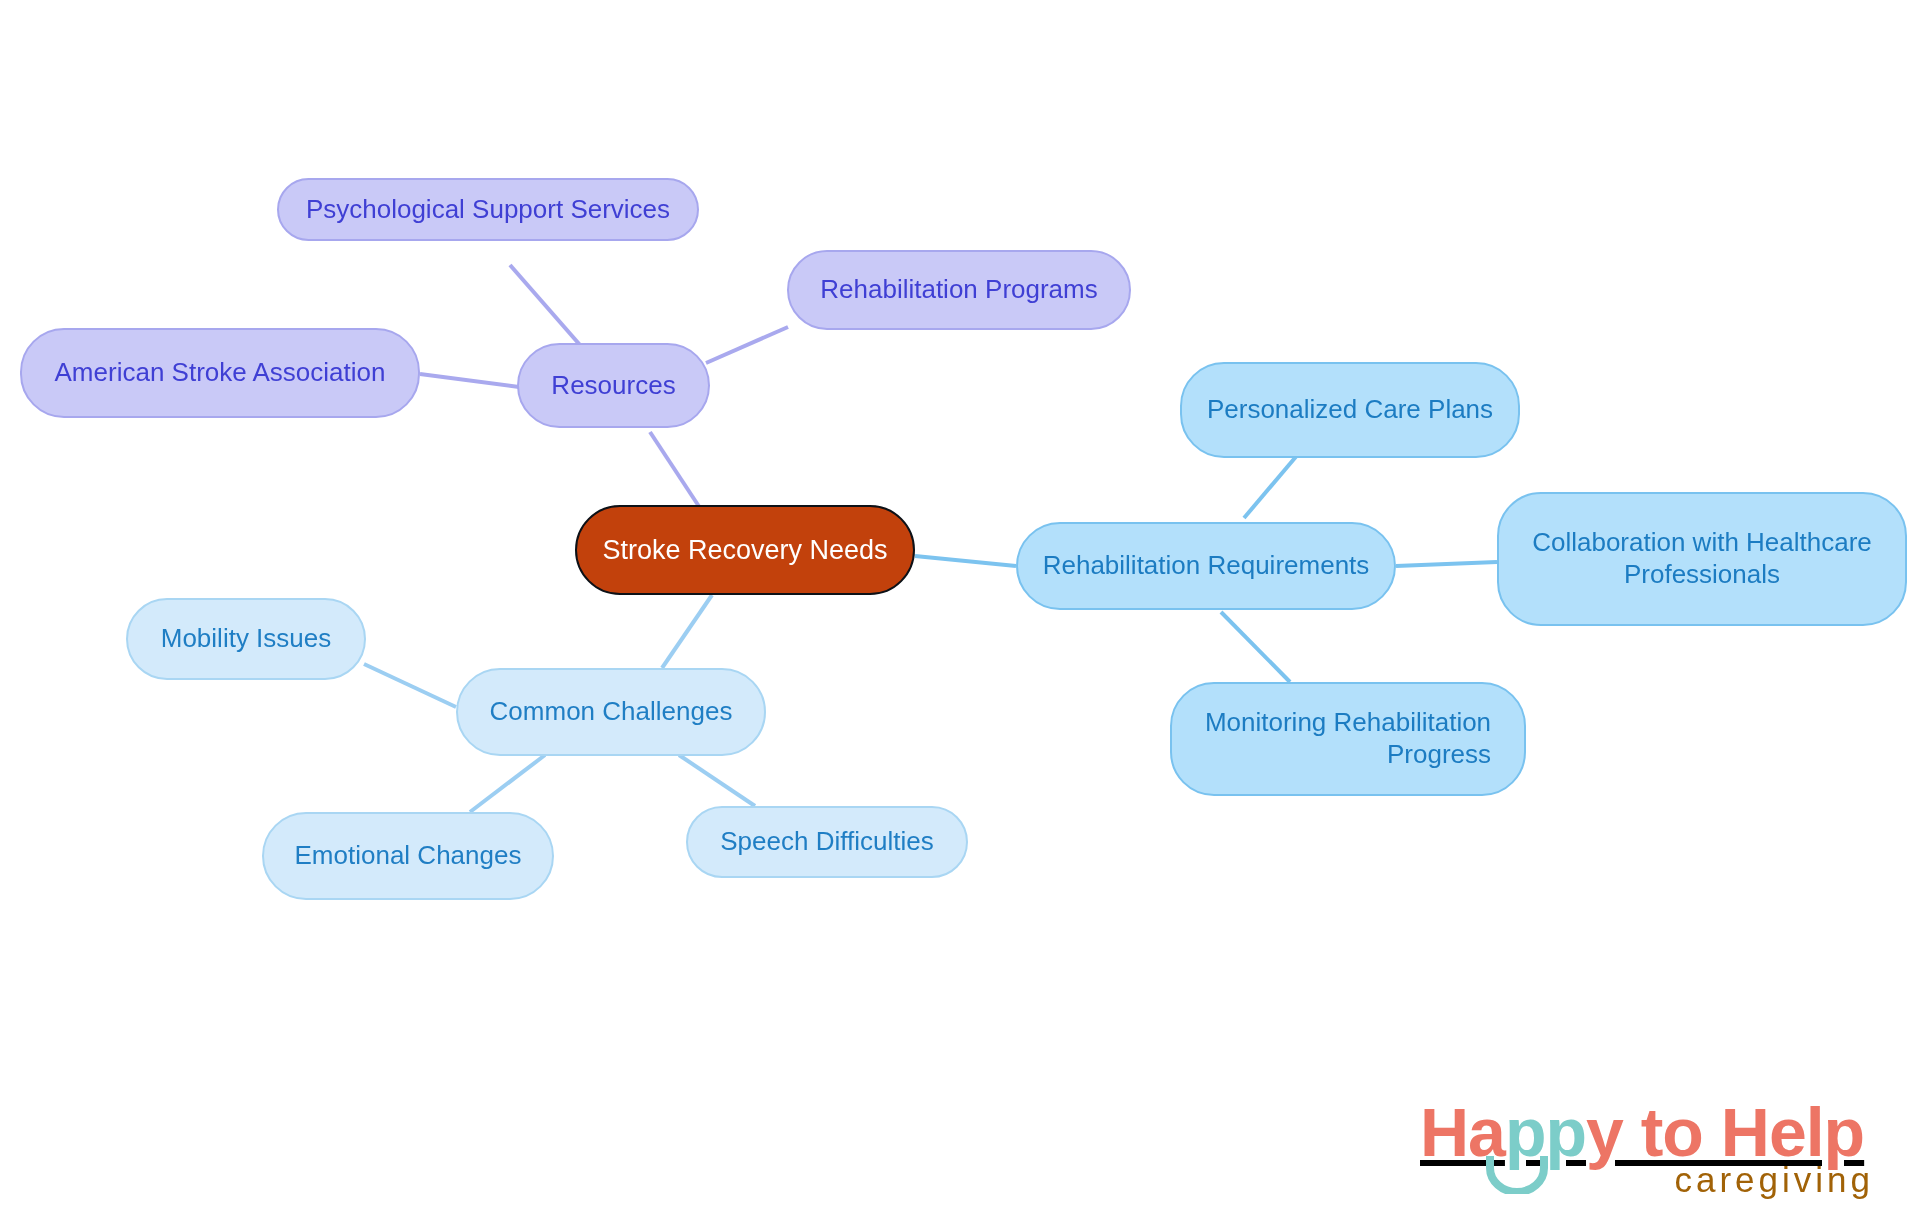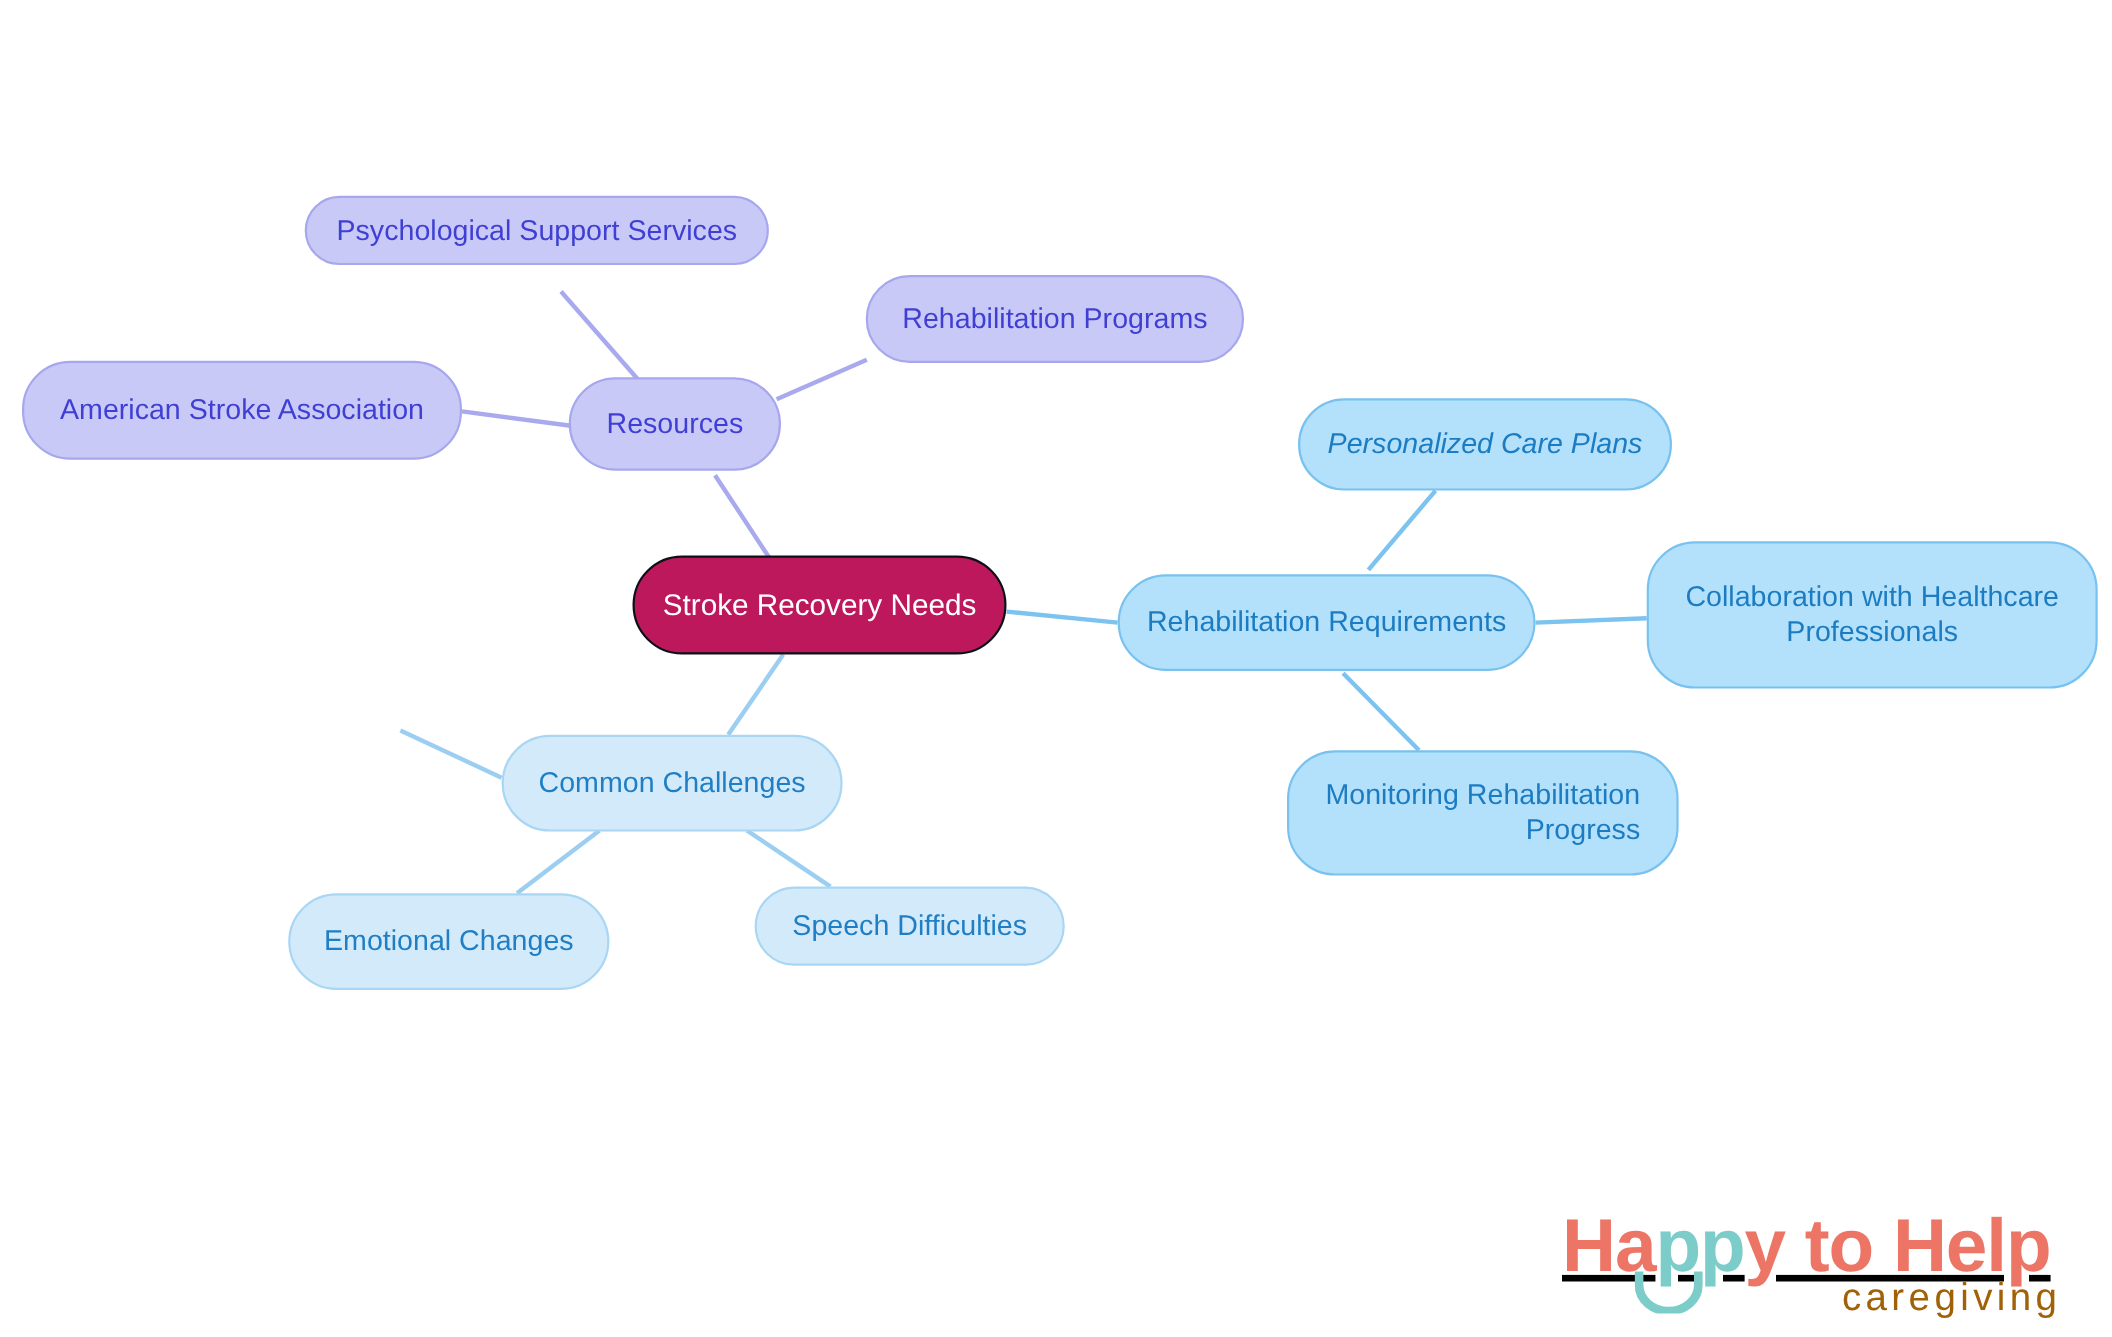--- a/index.html
+++ b/index.html
@@ -44,21 +44,21 @@
     border-radius: 44px;
     border-style: solid;
     border-width: 2px;
     line-height: 1.22;
     padding: 6px 18px;
     white-space: pre-line;
   }
 
   
   .node.root {
-    background: #be185d;
+    background: #c2410c;
     border-color: #0d1117;
     color: #ffffff;
     font-size: 27px;
     border-radius: 46px;
   }
 
   
   .node.purple-hub,
   .node.purple-leaf {
     background: #c9c9f7;
@@ -160,30 +160,31 @@
   <div class="node purple-hub" style="left:517px; top:343px; width:193px; height:85px;">Resources</div>
 
   <div class="node purple-leaf" style="left:277px; top:178px; width:422px; height:63px;">Psychological Support Services</div>
 
   <div class="node purple-leaf" style="left:20px; top:328px; width:400px; height:90px;">American Stroke Association</div>
 
   <div class="node purple-leaf" style="left:787px; top:250px; width:344px; height:80px;">Rehabilitation Programs</div>
 
   <div class="node blue-hub" style="left:1016px; top:522px; width:380px; height:88px;">Rehabilitation Requirements</div>
 
-  <div class="node blue-leaf" style="left:1180px; top:362px; width:340px; height:84px;font-style:italic;">Personalized Care Plans</div>
+  <div class="node blue-leaf" style="left:1180px; top:362px; width:340px; height:96px;">Personalized Care Plans</div>
 
   <div class="node blue-leaf" style="left:1497px; top:492px; width:410px; height:134px;">Collaboration with Healthcare
 Professionals</div>
 
   <div class="node blue-leaf" style="left:1170px; top:682px; width:356px; height:114px;text-align:right;">Monitoring Rehabilitation
 Progress</div>
 
   <div class="node pale-hub" style="left:456px; top:668px; width:310px; height:88px;">Common Challenges</div>
 
+  <div class="node pale-leaf" style="left:126px; top:598px; width:240px; height:82px;">Mobility Issues</div>
 
   <div class="node pale-leaf" style="left:262px; top:812px; width:292px; height:88px;">Emotional Changes</div>
 
   <div class="node pale-leaf" style="left:686px; top:806px; width:282px; height:72px;">Speech Difficulties</div>
 
   <div id="logo">
     <div class="logo-wordmark"><span class="logo-coral">Ha</span><span class="logo-teal">pp</span><span class="logo-coral">y to Help</span></div>
 
     <svg id="logo-smile" viewBox="0 0 62 40" xmlns="http://www.w3.org/2000/svg">
       <path d="M4 2 L4 14 A27 24 0 0 0 58 14 L58 2" fill="none" stroke="#7CCDC9" stroke-width="8" stroke-linecap="butt"></path>

